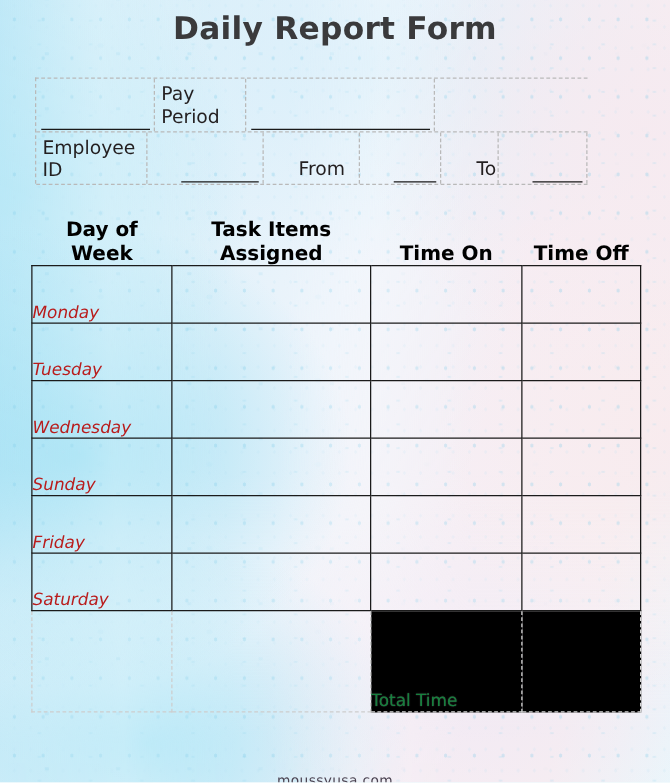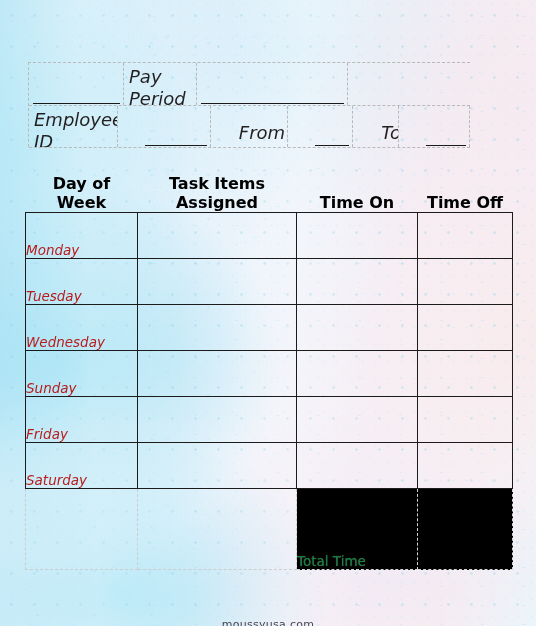--- a/index.html
+++ b/index.html
@@ -76,22 +76,21 @@
     font-family: "DejaVu Sans", sans-serif;
     font-weight: bold;
     font-size: 25px;
     letter-spacing: 0.2px;
     color: #3a3a3c;
   }
 
   
   .hand {
     font-family: "DejaVu Sans", sans-serif;
-    font-style: italic;
-    font-size: 18px;
+    font-size: 15px;
     color: #231f20;
     line-height: 1.22;
   }
 
   
   #info-table {
     position: absolute;
     left: 28px;
     top: 62px;
     width: 442px;
@@ -196,20 +195,21 @@
 </head>
 <body>
 
 <div id="page">
 
   <div class="wash wash-base"></div>
   <div class="wash wash-speck"></div>
   <div class="wash wash-speck2"></div>
   <div class="wash wash-streak"></div>
 
+  <div id="title">Daily Report Form</div>
 
   <div id="info-table">
 
     <div class="info-row" id="info-row-1">
       <div class="info-cell blank" style="width:95px;">
         <span class="hand" title=""></span>
       </div>
       <div class="info-cell two-line" style="width:73px;">
         <span class="hand lbl">Pay
 Period</span>

